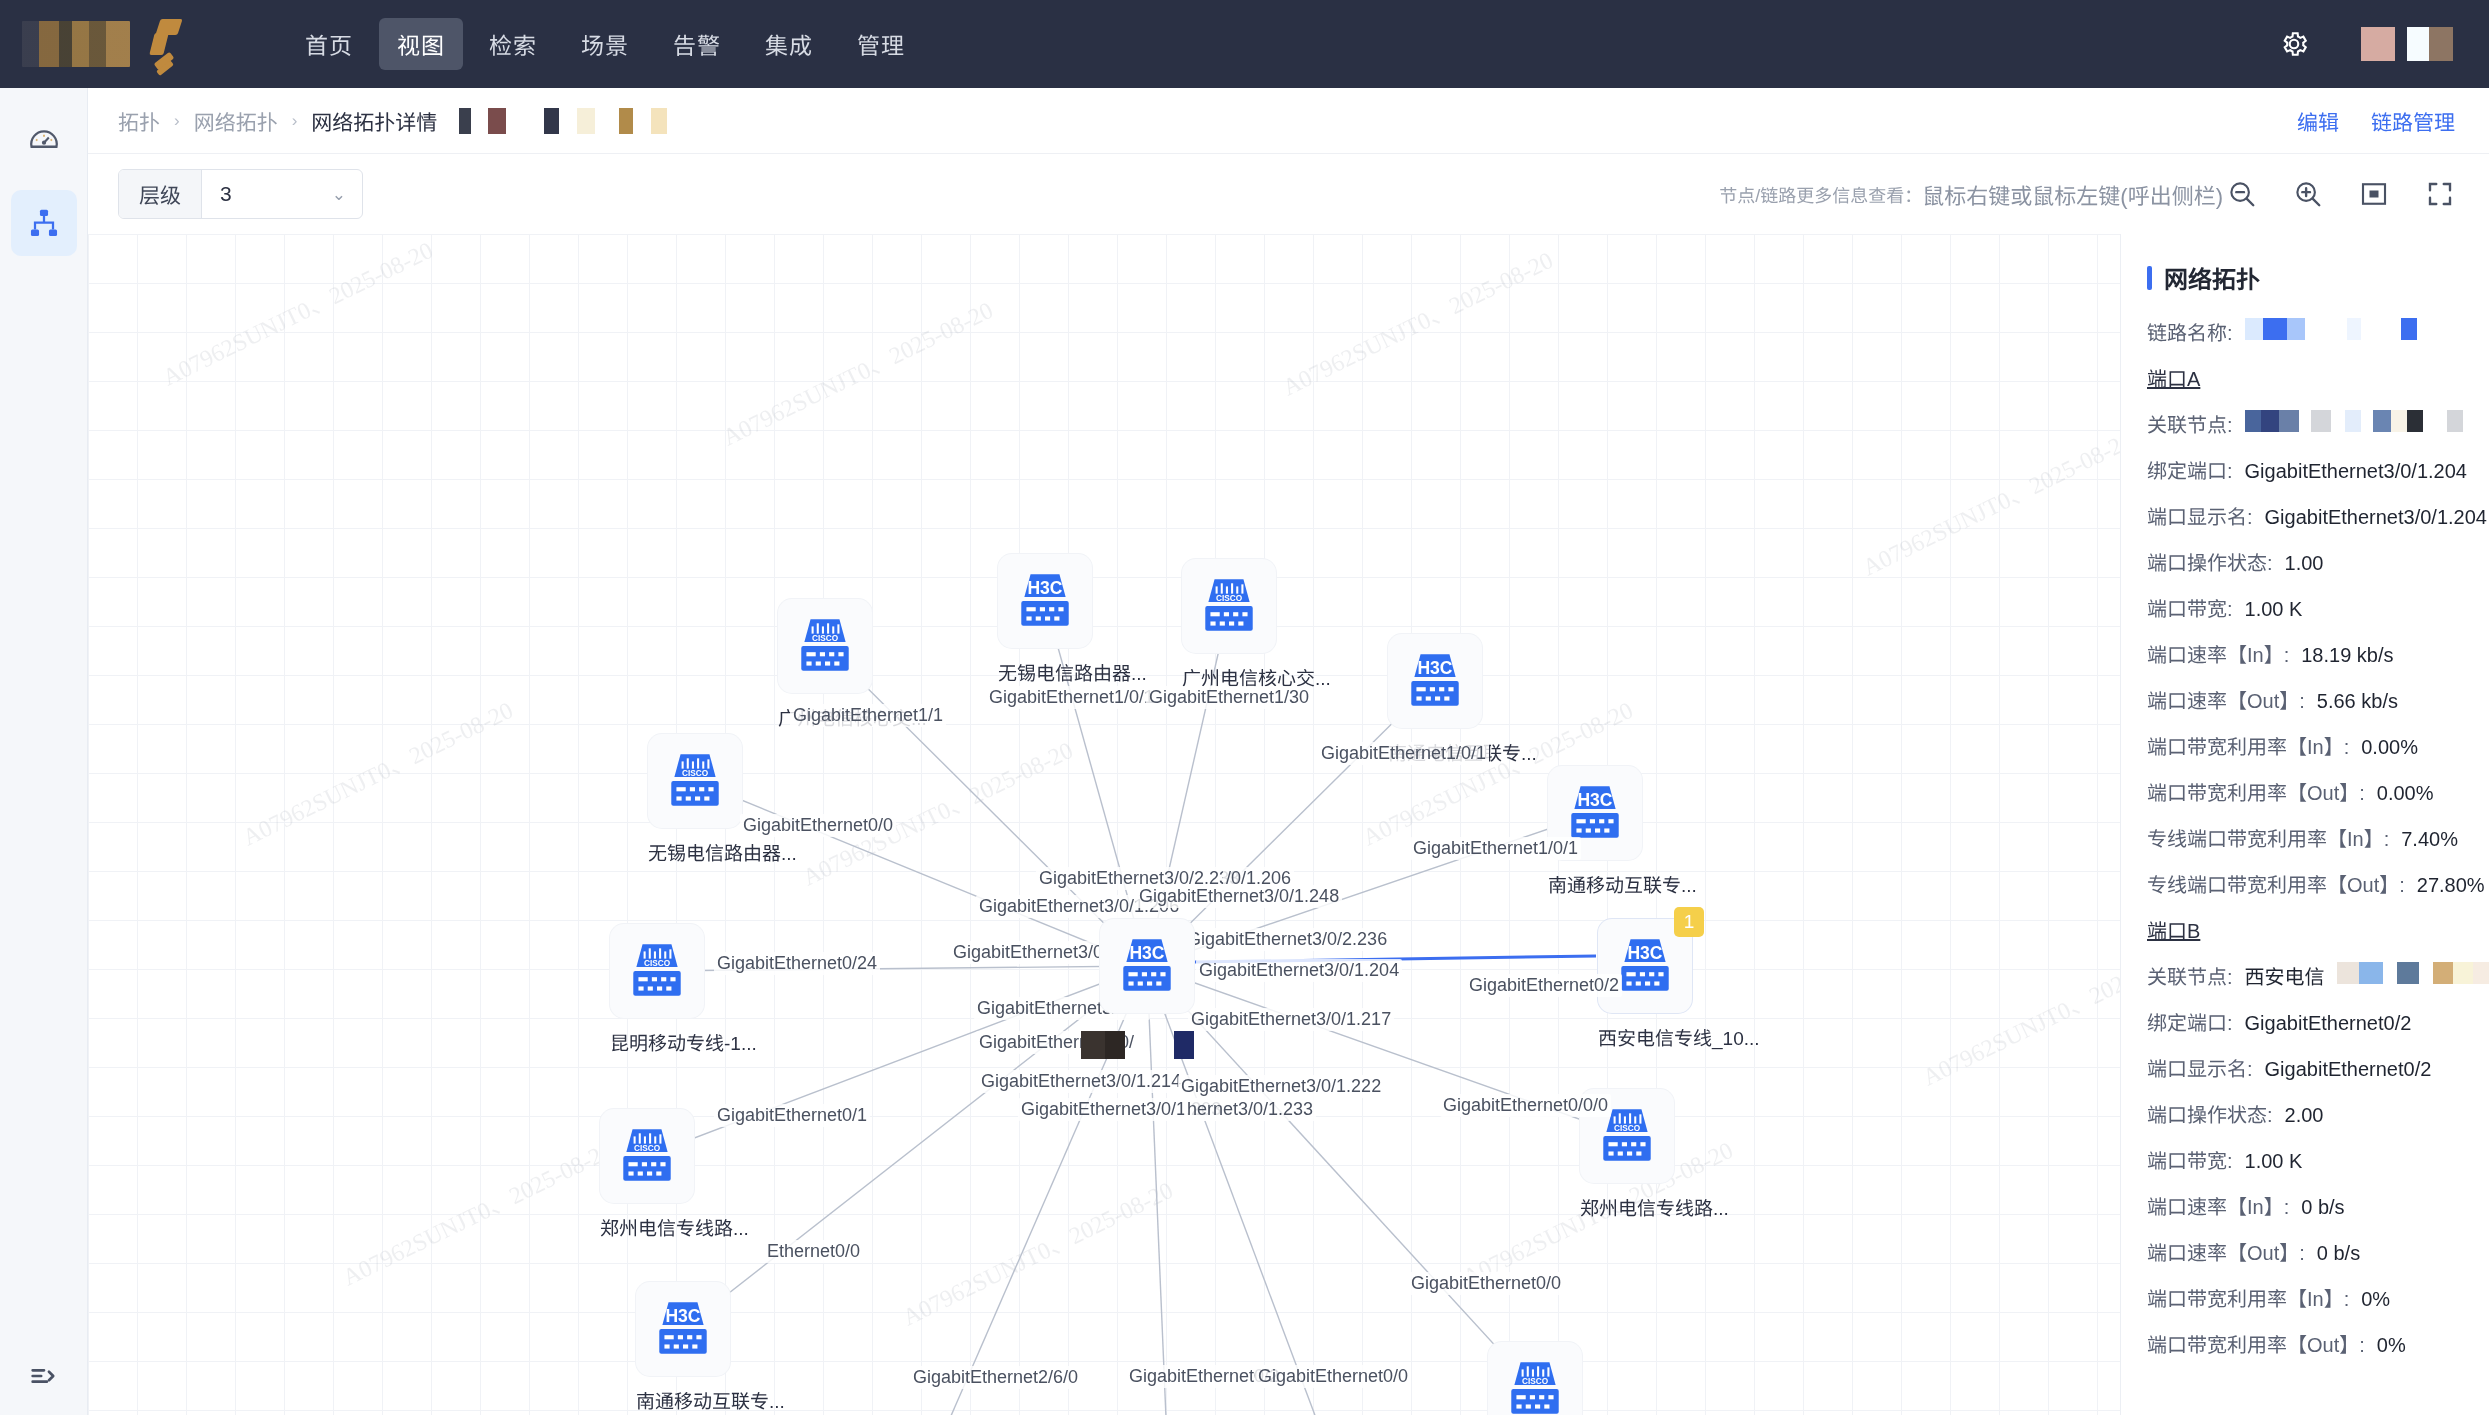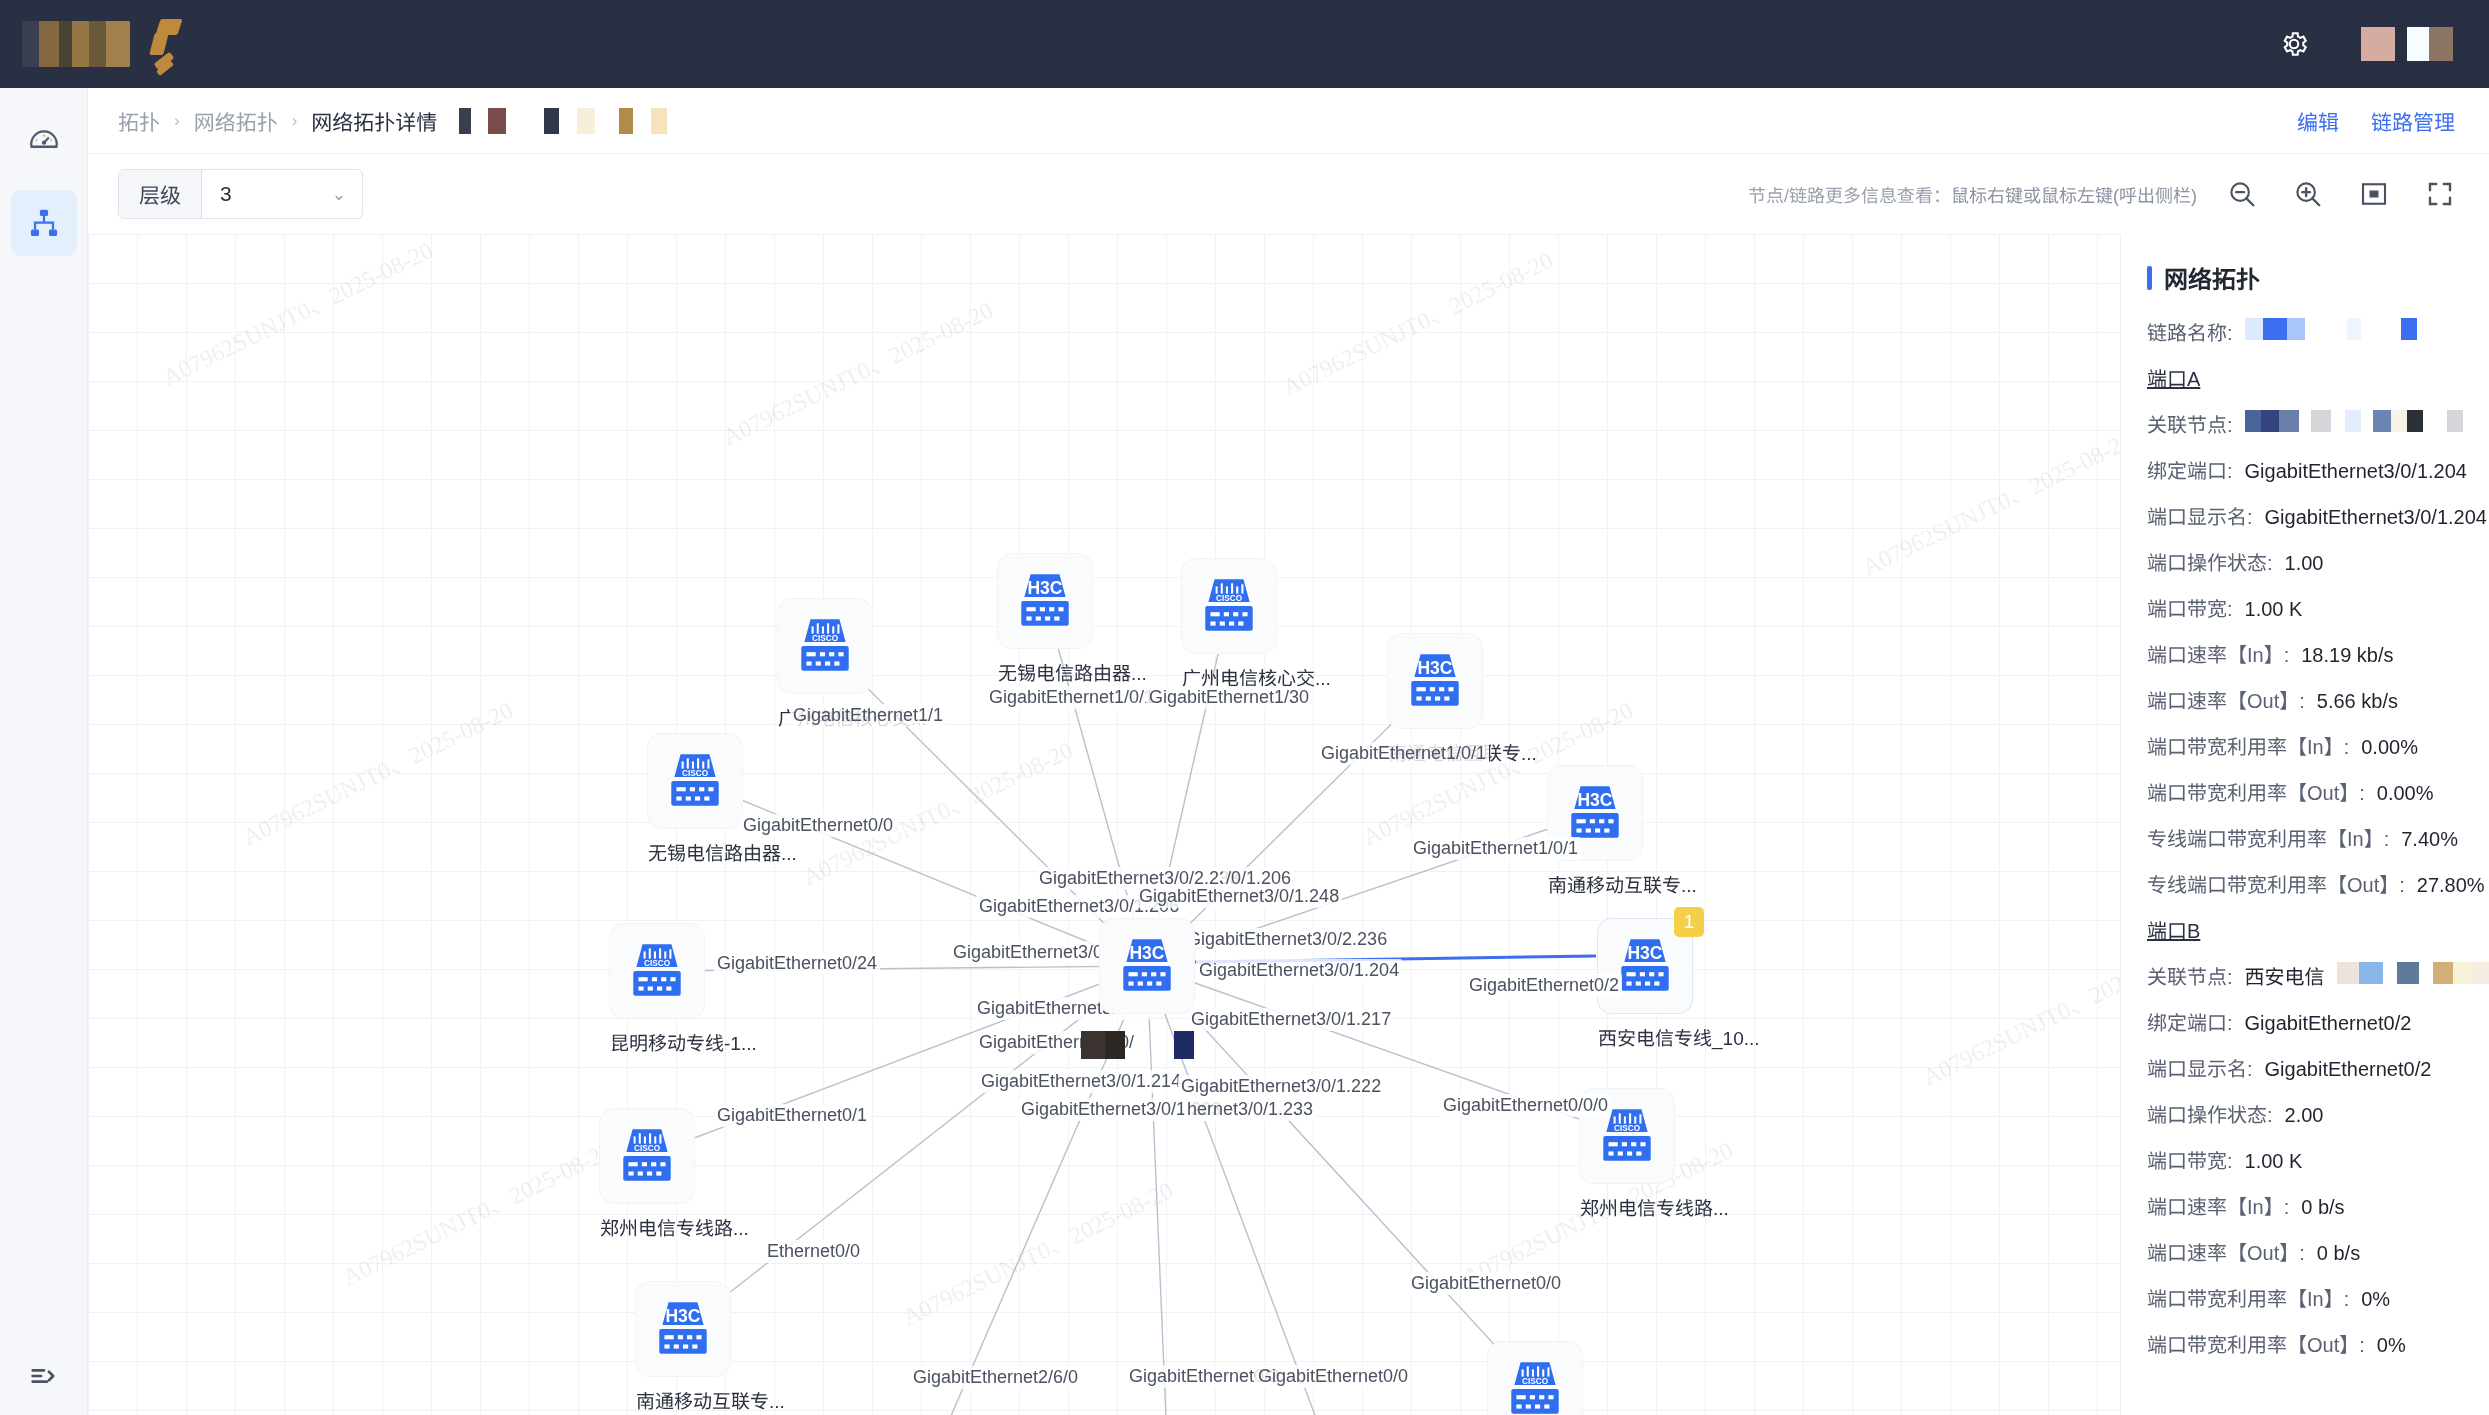--- a/index.html
+++ b/index.html
@@ -99,21 +99,21 @@
     font-size: 21px; color: #3f4657;
   }
   .level-value {
     width: 160px; display: flex; align-items: center; justify-content: space-between;
     padding: 0 16px 0 18px; font-size: 21px; color: #2c3142; cursor: pointer;
   }
   .chev { color: #98a0ae; font-size: 17px; }
 
   .toolhint { margin-left: auto; display: flex; align-items: center; gap: 0; }
   .hint-label { font-size: 18px; color: #9aa1ae; }
-  .hint-value { font-size: 18px; color: #8b93a2; margin-right: 26px; }
+  .hint-value { font-size: 22px; color: #8b93a2; }
   .tool-icons { display: flex; align-items: center; gap: 36px; margin-left: 4px; }
   .tool-icon { width: 30px; height: 30px; cursor: pointer; }
 
   
   .canvas {
     position: absolute; top: 146px; left: 0;
     width: 2401px; height: 1181px; overflow: hidden;
     background-color: #ffffff;
     background-image:
       linear-gradient(to right, #f0f2f6 1px, transparent 1px),
@@ -187,20 +187,29 @@
   <div class="brand">
     <div class="brand-redact"></div>
     <div class="brand-mark">
       <i></i>
         <i></i>
         <i></i>
         <i></i>
     </div>
   </div>
 
+  <nav class="nav">
+    <div class="nav-item">首页</div>
+    <div class="nav-item active">视图</div>
+    <div class="nav-item">检索</div>
+    <div class="nav-item">场景</div>
+    <div class="nav-item">告警</div>
+    <div class="nav-item">集成</div>
+    <div class="nav-item">管理</div>
+  </nav>
 
   <div class="topbar-right">
     <svg class="gear" viewBox="0 0 24 24">
       <path fill="none" stroke="#ffffff" stroke-width="1.7" d="M12 8.6a3.4 3.4 0 100 6.8 3.4 3.4 0 000-6.8zM19.4 13.1a7.6 7.6 0 000-2.2l2-1.5-1.9-3.3-2.4 1a7.5 7.5 0 00-1.9-1.1l-.3-2.6h-3.8l-.3 2.6a7.5 7.5 0 00-1.9 1.1l-2.4-1L4.6 9.4l2 1.5a7.6 7.6 0 000 2.2l-2 1.5 1.9 3.3 2.4-1c.6.5 1.2.8 1.9 1.1l.3 2.6h3.8l.3-2.6c.7-.3 1.3-.6 1.9-1.1l2.4 1 1.9-3.3z"></path>
     </svg>
     <div class="avatar-redact">
       <span style="width:34px;background:#d6aba2"></span>
       <span style="width:12px;background:#2a3044"></span>
       <span style="width:22px;background:#f6fcff"></span>
       <span style="width:24px;background:#8d7563"></span>

